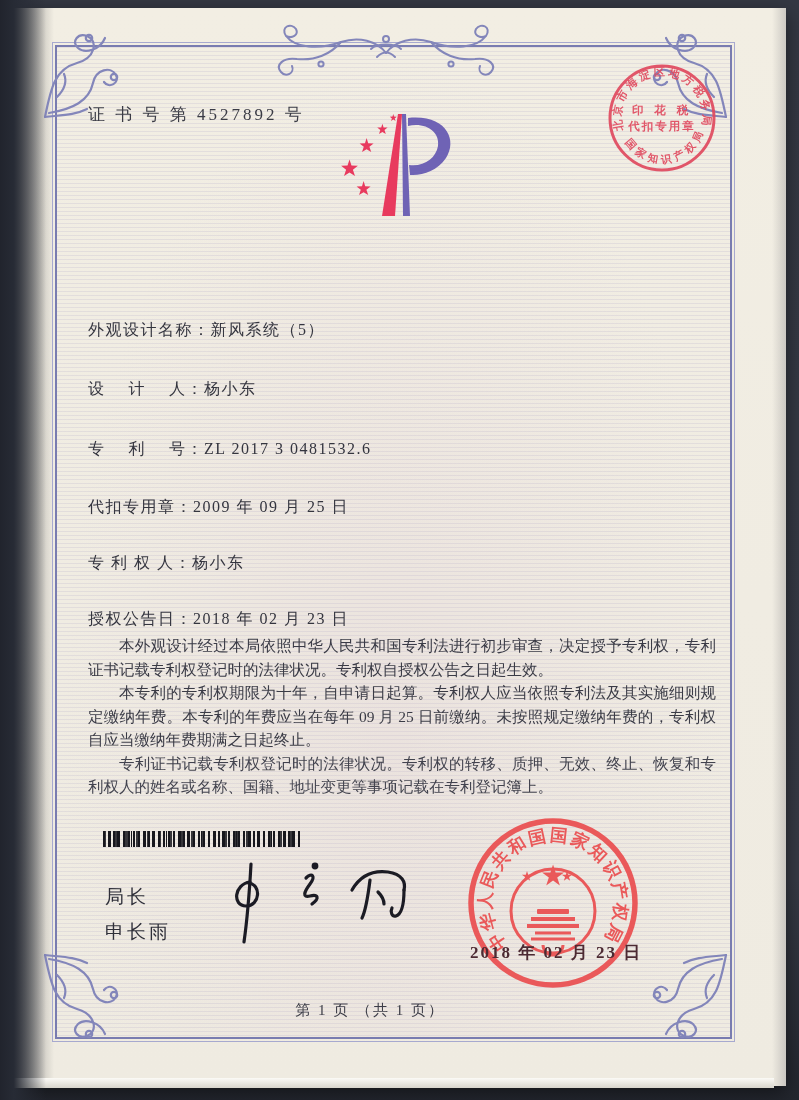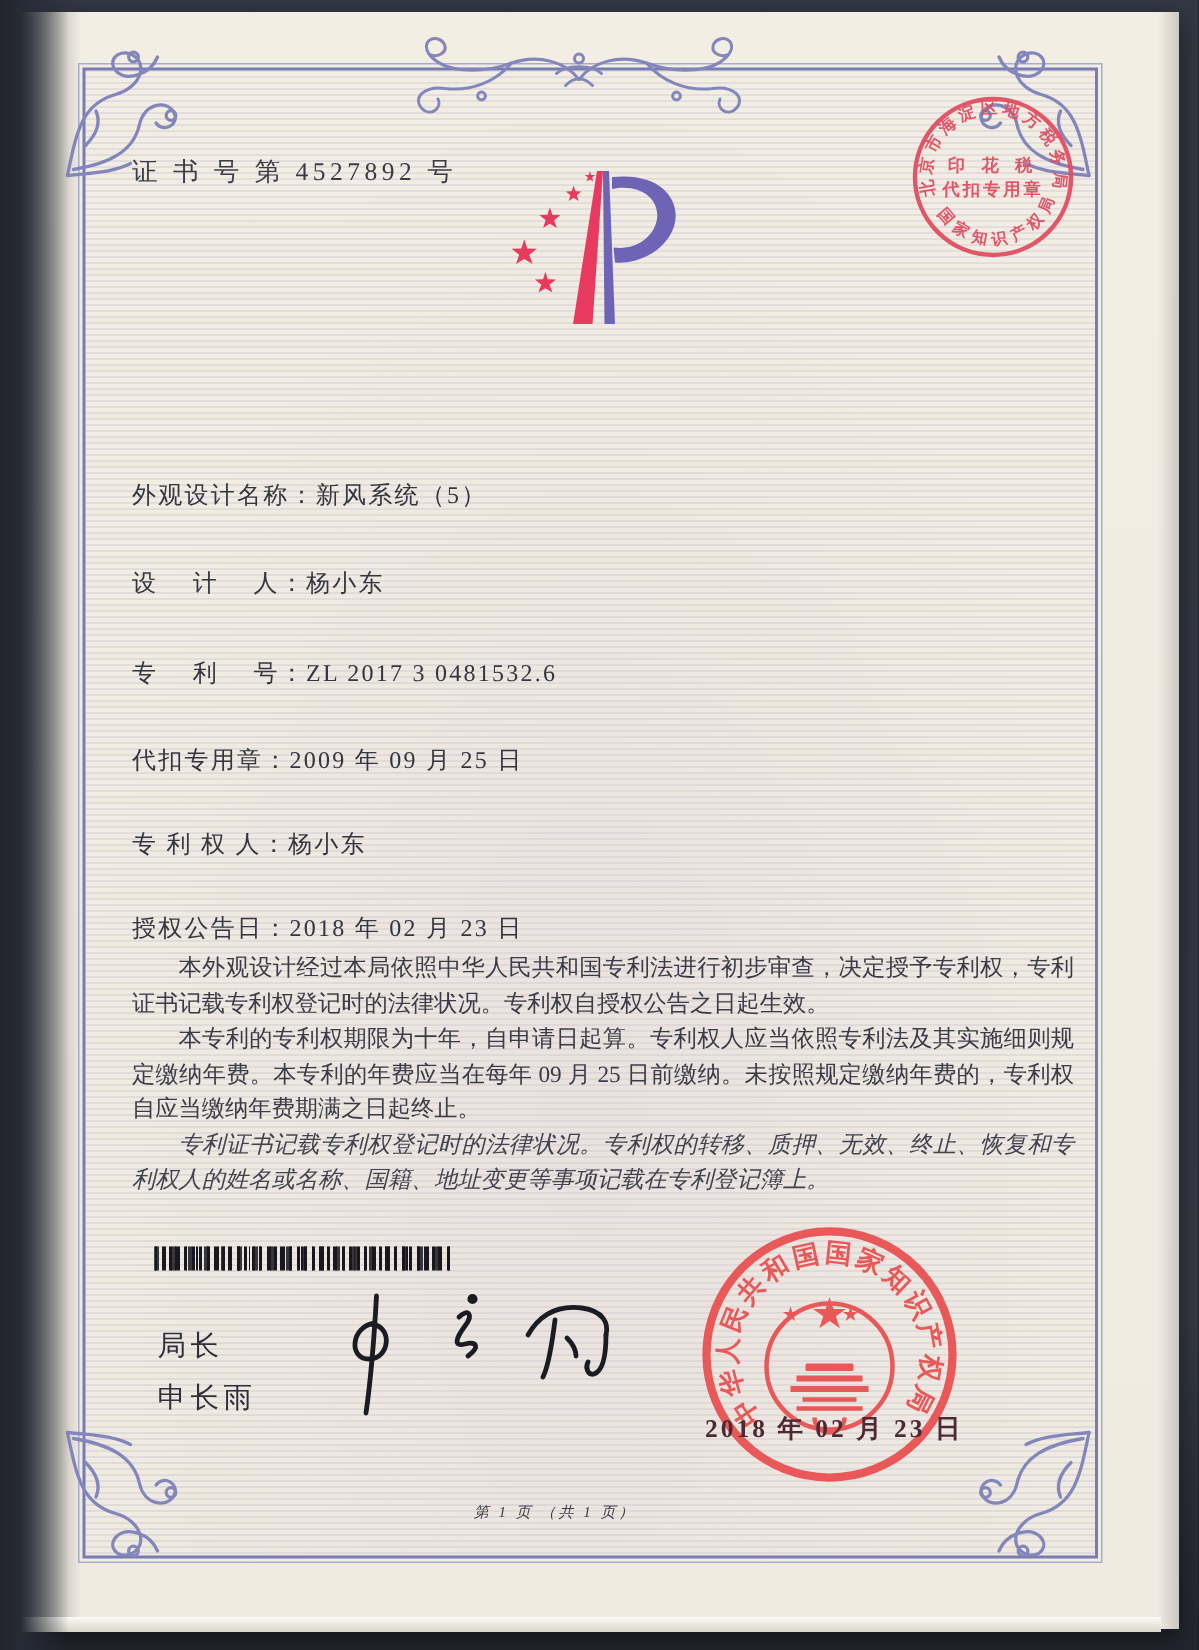--- a/index.html
+++ b/index.html
@@ -36,35 +36,35 @@
   .cert-no{position:absolute;left:88px;top:103px;font-size:17px;letter-spacing:3px;color:#3a3b45;}
   .logo{position:absolute;left:322px;top:112px;}
   .stamp-top{position:absolute;left:606px;top:62px;opacity:.92;}
   .title{position:absolute;left:0;top:218px;width:799px;text-align:center;
     font-size:41px;font-weight:700;letter-spacing:12px;color:#2c2c36;}
   .fields{position:absolute;left:88px;top:320px;width:620px;}
   .field{position:absolute;left:0;font-size:16px;letter-spacing:1.5px;color:#34353f;white-space:nowrap;}
   .paras{position:absolute;left:88px;top:634px;width:628px;font-size:15.5px;line-height:23.5px;
     color:#3a3b46;text-align:justify;}
   .paras p{margin:0;text-indent:2em;}
-  .paras p.kai{font-style:italic;color:#42434e;}
+  .paras p.kai{color:#42434e;}
   .barcode{position:absolute;left:103px;top:831px;width:197px;height:16px;
     background-image:
       repeating-linear-gradient(90deg,#17171d 0 2px,rgba(0,0,0,0) 2px 5px),
       repeating-linear-gradient(90deg,#17171d 0 1px,rgba(0,0,0,0) 1px 7px),
       repeating-linear-gradient(90deg,rgba(23,23,29,.85) 0 3px,rgba(0,0,0,0) 3px 11px);}
   .officer{position:absolute;left:105px;top:884px;font-size:19px;letter-spacing:3px;color:#2e2f39;
     font-family:"Liberation Sans","DejaVu Sans",sans-serif;}
   .officer div{margin-bottom:9px;}
   .signature{position:absolute;left:220px;top:852px;}
   .seal{position:absolute;left:465px;top:815px;opacity:.93;}
   .seal-date{position:absolute;left:470px;top:941px;width:170px;font-size:17px;font-weight:700;
     letter-spacing:2px;color:#4c2a33;white-space:nowrap;}
-  .footer{position:absolute;left:0;top:1001px;width:740px;text-align:center;font-size:10px;
-    letter-spacing:2px;color:#3c3d47;font-style:italic;}
+  .footer{position:absolute;left:0;top:1001px;width:740px;text-align:center;font-size:15px;
+    letter-spacing:2px;color:#3c3d47;}
   .stamp-red{fill:none;stroke:#e04a5f;}
   .stamp-red-t{fill:#e04a5f;stroke:none;font-weight:700;}
   .seal-red-t{fill:#ea4f50;stroke:none;font-weight:700;}
 </style>
 </head>
 <body>
 
 <div class="stage">
   <div class="page"></div>
   <div class="edge-left"></div>

